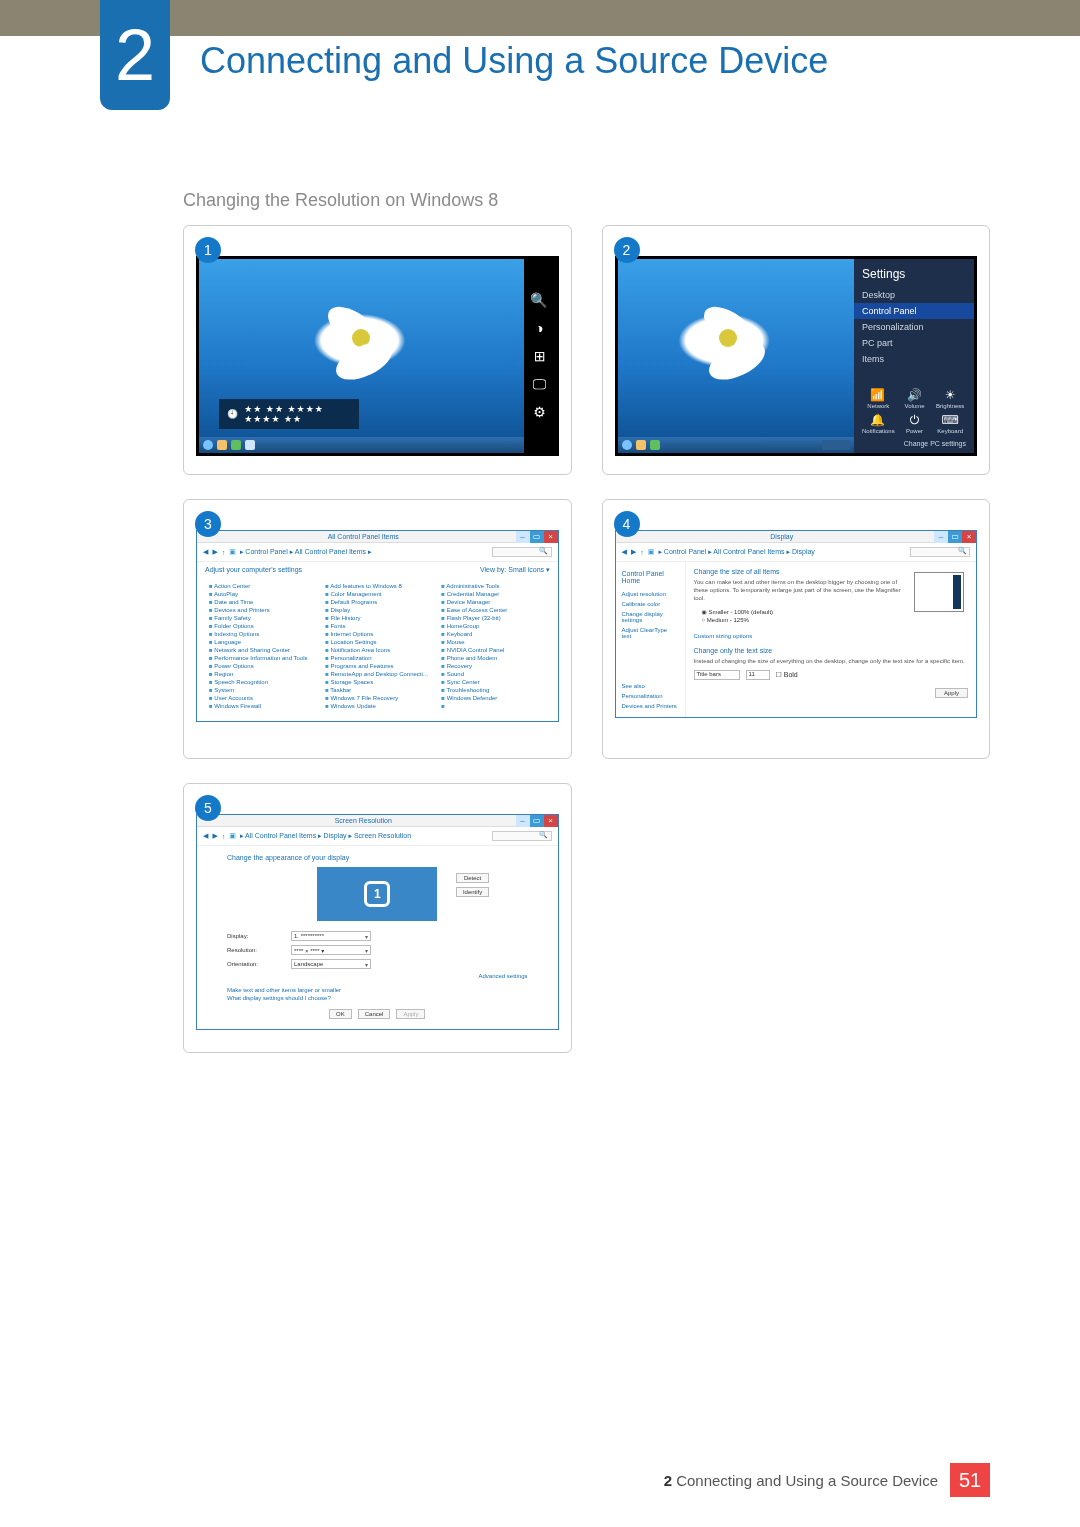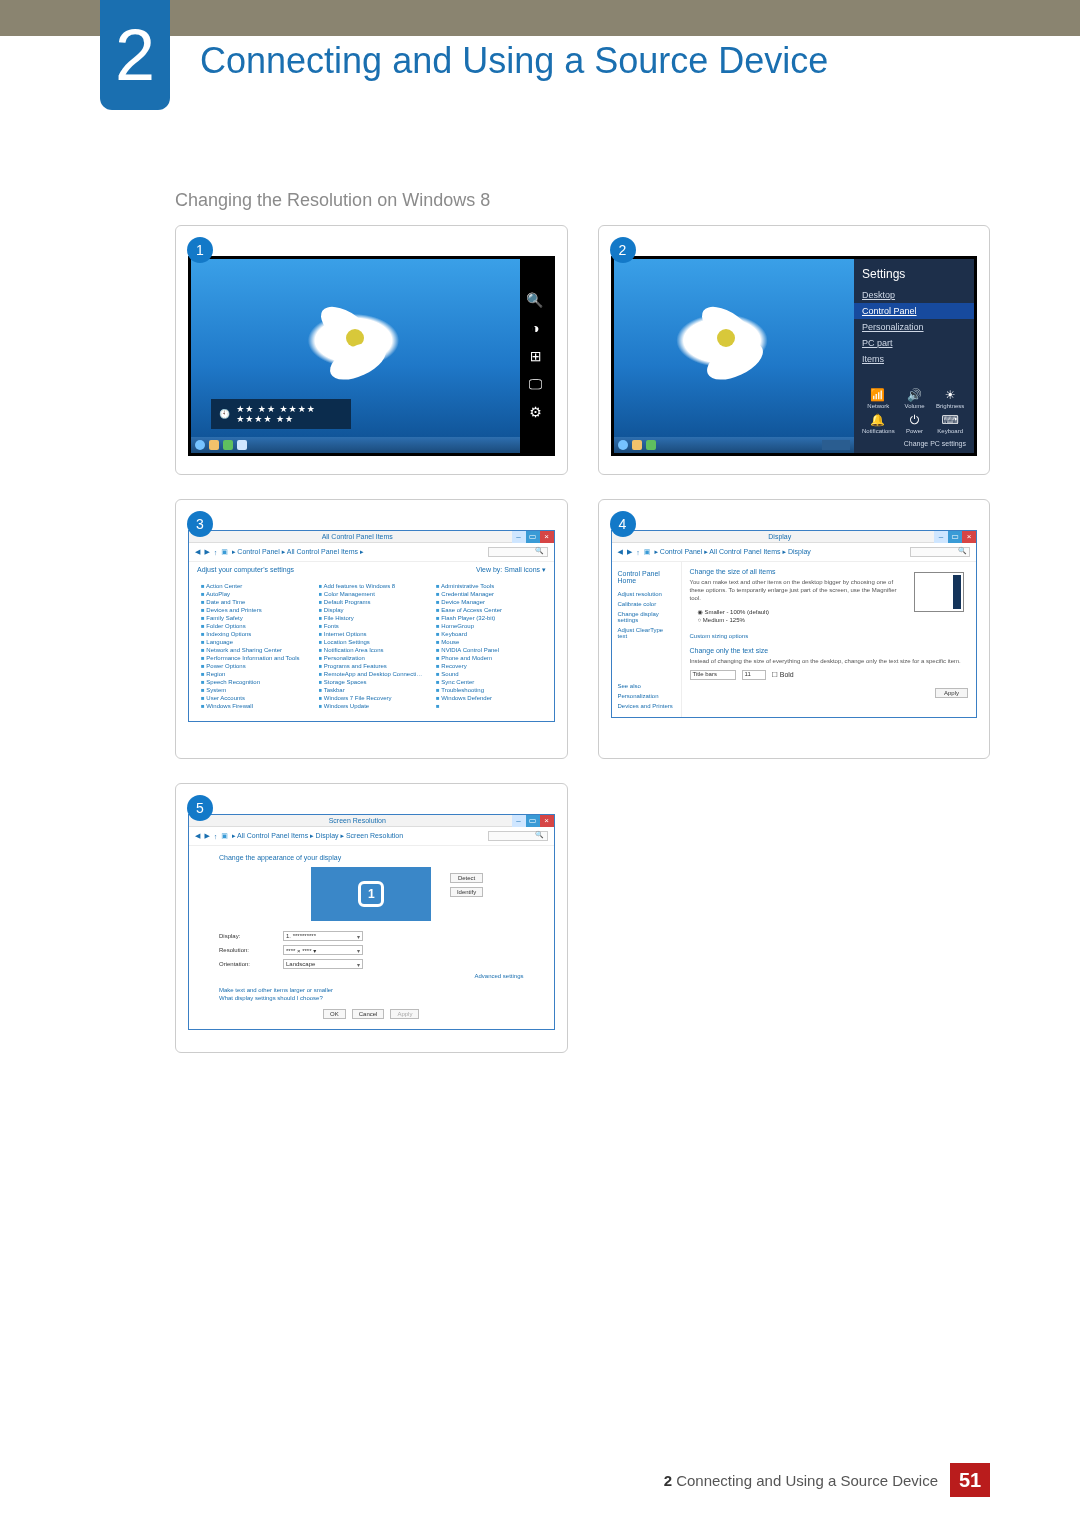--- a/index.html
+++ b/index.html
@@ -36,21 +36,21 @@
     position: absolute;
     top: 40px;
     left: 200px;
     color: #1a6fb0;
     font-size: 36px;
     font-weight: 400;
   }
   .content {
     position: absolute;
     top: 190px;
-    left: 175px;
+    left: 183px;
     right: 90px;
   }
   .section-heading {
     color: #8b8b8b;
     font-size: 18px;
     font-weight: 400;
     margin-bottom: 14px;
   }
   .instruction {
     color: #444;
@@ -156,21 +156,21 @@
   .settings-panel {
     width: 120px;
     background: #1d2f4a;
     color: #fff;
     font-size: 9px;
     padding: 8px 8px 6px;
     display: flex;
     flex-direction: column;
   }
   .sp-title { font-size: 12px; margin-bottom: 6px; }
-  .sp-item { padding: 3px 0; color: #cfd8e6; text-decoration: underline; }
+  .sp-item { padding: 3px 0; color: #cfd8e6; }
   .sp-item.sel { background:#174a9e; margin:0 -8px; padding:3px 8px; color:#fff; }
   .sp-grid {
     margin-top: auto;
     display: grid;
     grid-template-columns: repeat(3,1fr);
     gap: 4px;
     text-align:center;
     font-size:6px;
     color:#cfd8e6;
   }
@@ -264,24 +264,24 @@
   .page-footer{
     position:absolute;
     bottom:30px; left:0; right:0;
     display:flex; justify-content:flex-end; align-items:center;
     padding-right:90px;
     gap:12px;
   }
   .foot-text{color:#555;font-size:15px;}
   .foot-text b{color:#333;}
   .foot-num{
-    background:#b91c1c;color:#fff;
+    background:#ef4444;color:#fff;
     width:40px;height:34px;
     display:flex;align-items:center;justify-content:center;
-    font-size:20px;font-weight:700;
+    font-size:20px;font-weight:400;
   }
 </style>
 </head>
 <body>
 
 <div class="top-bar"></div>
 <div class="chapter-badge">2</div>
 <h1 class="chapter-title">Connecting and Using a Source Device</h1>
 
 <div class="content">

